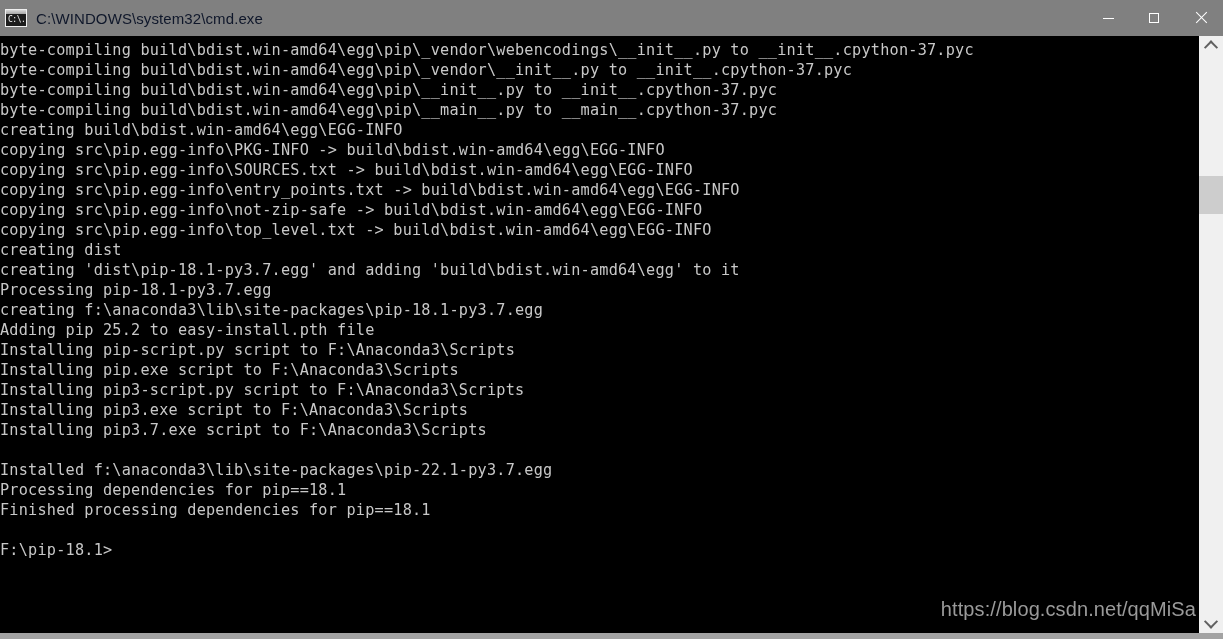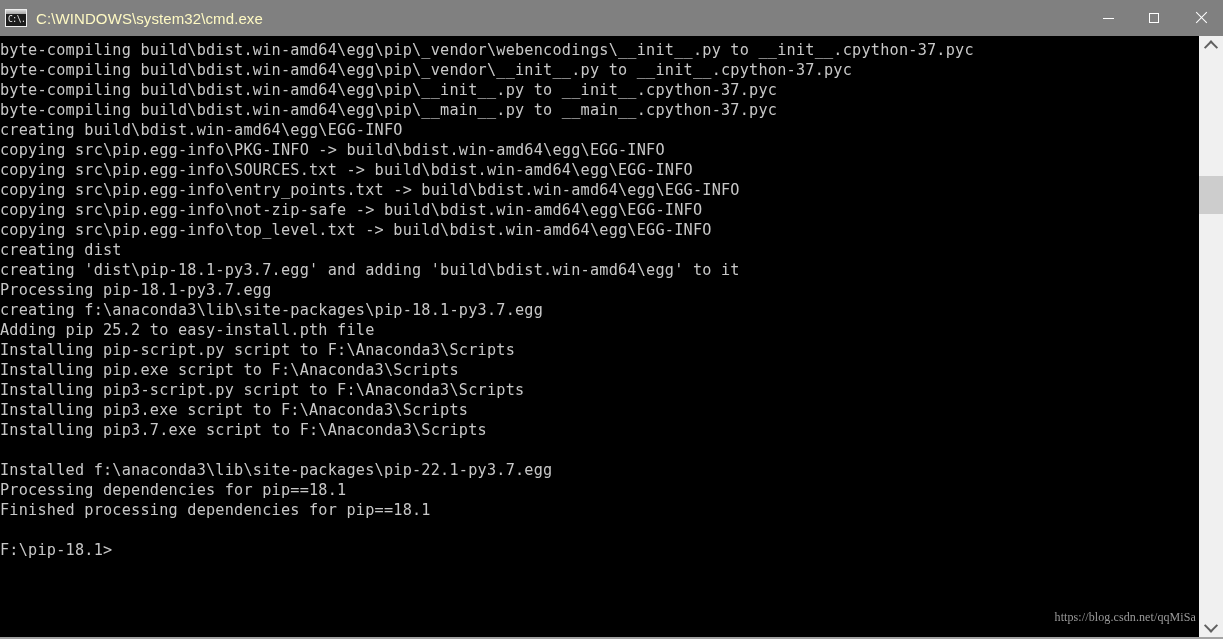--- a/index.html
+++ b/index.html
@@ -56,21 +56,21 @@
     left: 2px;
     top: 5px;
     font-family: "DejaVu Sans Mono", monospace;
     font-size: 8px;
     line-height: 9px;
     color: #f0f0f0;
     letter-spacing: -0.5px;
     white-space: nowrap;
   }
   .title-text {
-    color: #fef9c3;
+    color: #0f172a;
     font-size: 15px;
     font-family: "Liberation Sans", sans-serif;
     letter-spacing: 0.1px;
     white-space: nowrap;
   }
   .win-controls {
     margin-left: auto;
     display: flex;
     height: 36px;
   }
@@ -112,21 +112,21 @@
   .glyph-close::before { transform: rotate(45deg); }
   .glyph-close::after  { transform: rotate(-45deg); }
 
   
   .console-area {
     flex: 1 1 auto;
     display: flex;
     position: relative;
     background: #000000;
     overflow: hidden;
-    border-bottom: 2px solid #a3a3a3;
+    border-bottom: 6px solid #a3a3a3;
     box-sizing: border-box;
   }
   .console-text {
     flex: 1 1 auto;
     position: relative;
     padding: 0;
     margin: 0;
     overflow: hidden;
   }
   .line {
@@ -185,22 +185,22 @@
     background: #cdcdcd;
     cursor: default;
   }
 
   
   .watermark {
     position: absolute;
     right: 27px;
     bottom: 12px;
     color: #9a9a9a;
-    font-family: Liberation Serif, serif;
-    font-size: 12px;
+    font-family: Liberation Sans, sans-serif;
+    font-size: 20px;
     white-space: nowrap;
     pointer-events: none;
     letter-spacing: 0.1px;
   }
 </style>
 </head>
 <body>
 
 <div class="window">
 

